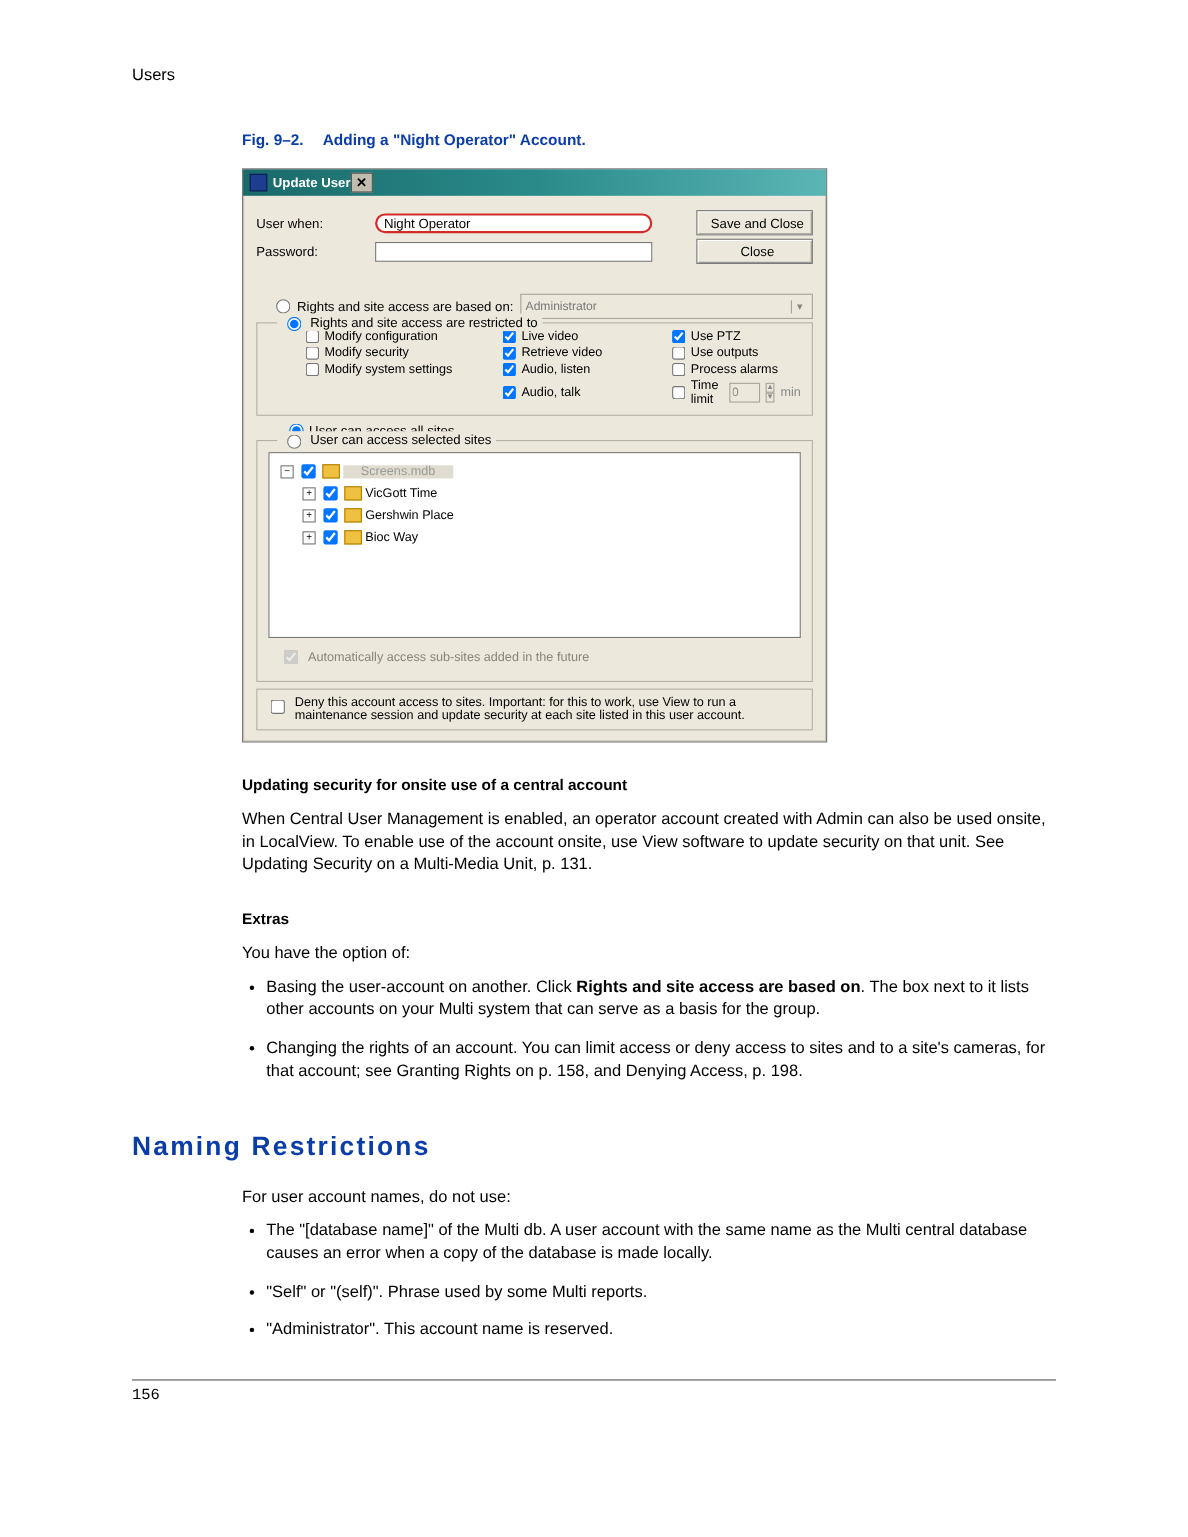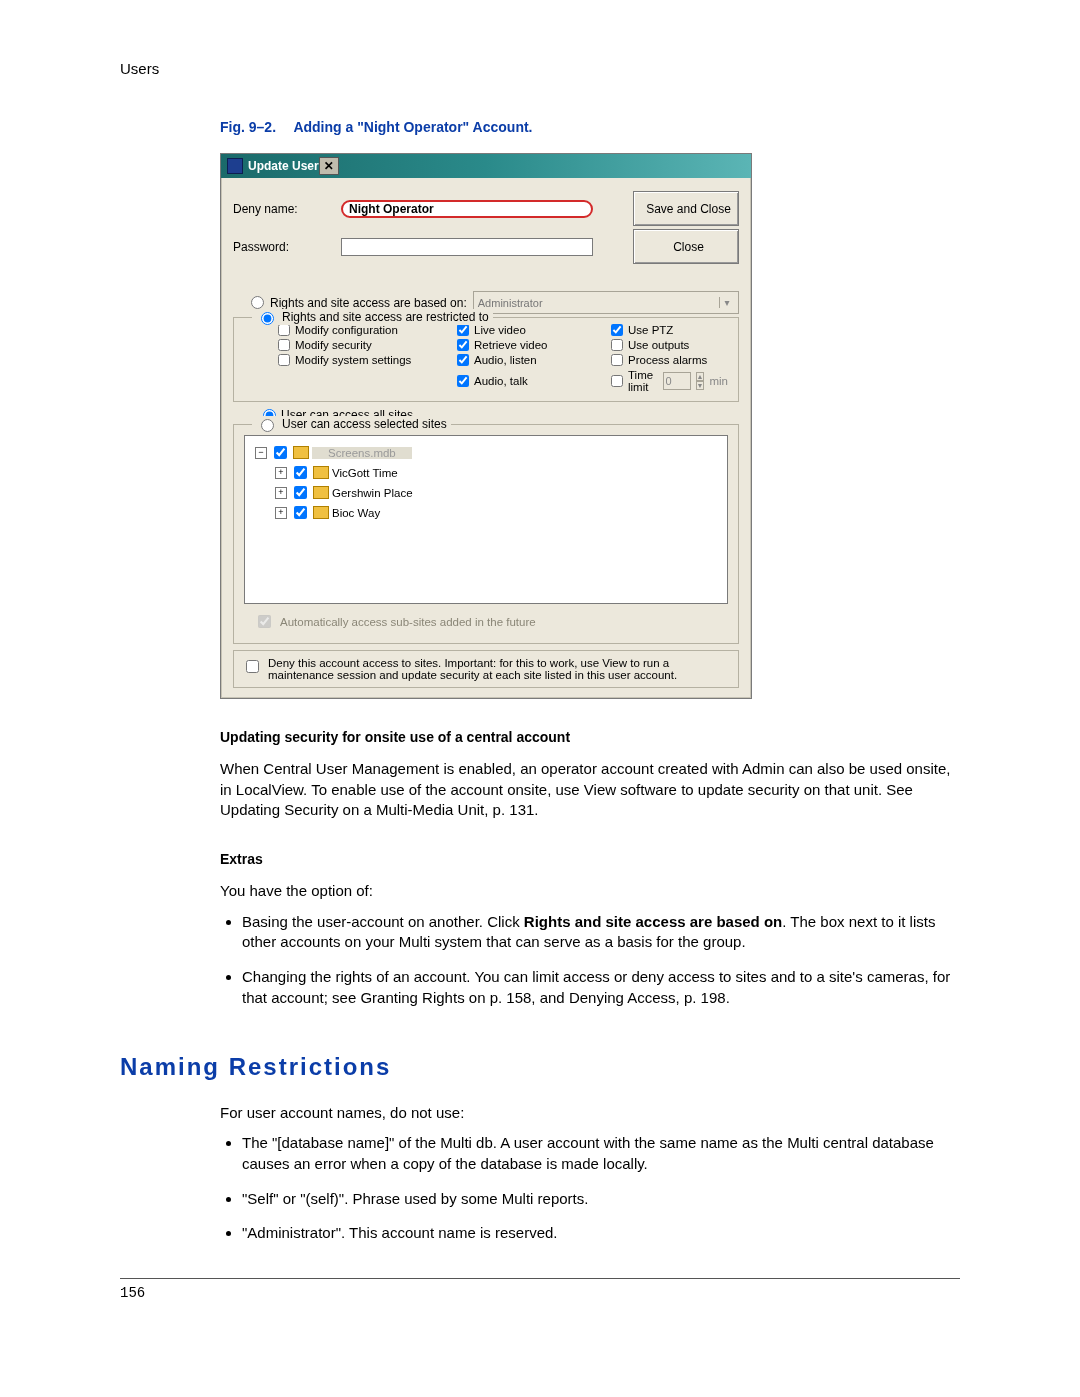--- a/index.html
+++ b/index.html
@@ -95,28 +95,27 @@
     border: 1px solid #7a7a7a;
     background: #fff;
     font-size: 12px;
     padding: 1px 4px;
     box-sizing: border-box;
   }
   .highlight {
     border: 2px solid #d32a2a !important;
     border-radius: 14px;
     padding: 0 6px !important;
-    font-weight: bold;
   }
   .btn-col {
     margin-left: auto;
   }
   .win-btn {
     width: 106px;
-    height: 35px;
+    height: 23px;
     font-size: 12px;
     background: #ece8dc;
     border: 1px solid #7a7a7a;
     box-shadow: inset 1px 1px 0 #fff, inset -1px -1px 0 #999;
     cursor: pointer;
     text-align: center;
     padding-left: 11px;
   }
 
   .radio-row {
@@ -293,21 +292,21 @@
     <div class="titlebar">
       <span class="title">
         <span class="badge"></span>
         <span>Update User</span>
       </span>
       <span class="close-x">✕</span>
     </div>
 
     <div class="dialog-body">
       <div class="row">
-        <div class="label-col">Deny name:</div>
+        <div class="label-col">User when:</div>
         <div class="input-col">
           <input type="text" class="highlight" value="Night Operator" style="">
         </div>
         <div class="btn-col">
           <button class="win-btn">Save and Close</button>
         </div>
       </div>
       <div class="row">
         <div class="label-col">Password:</div>
         <div class="input-col">

